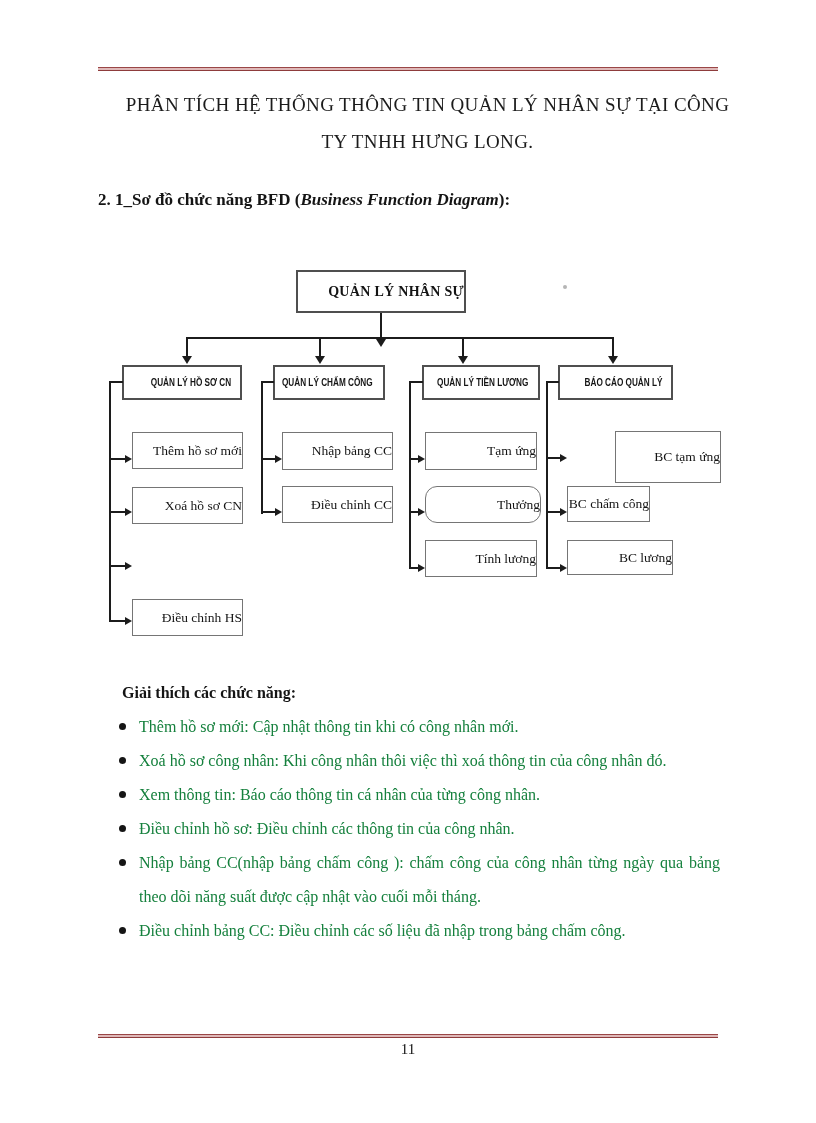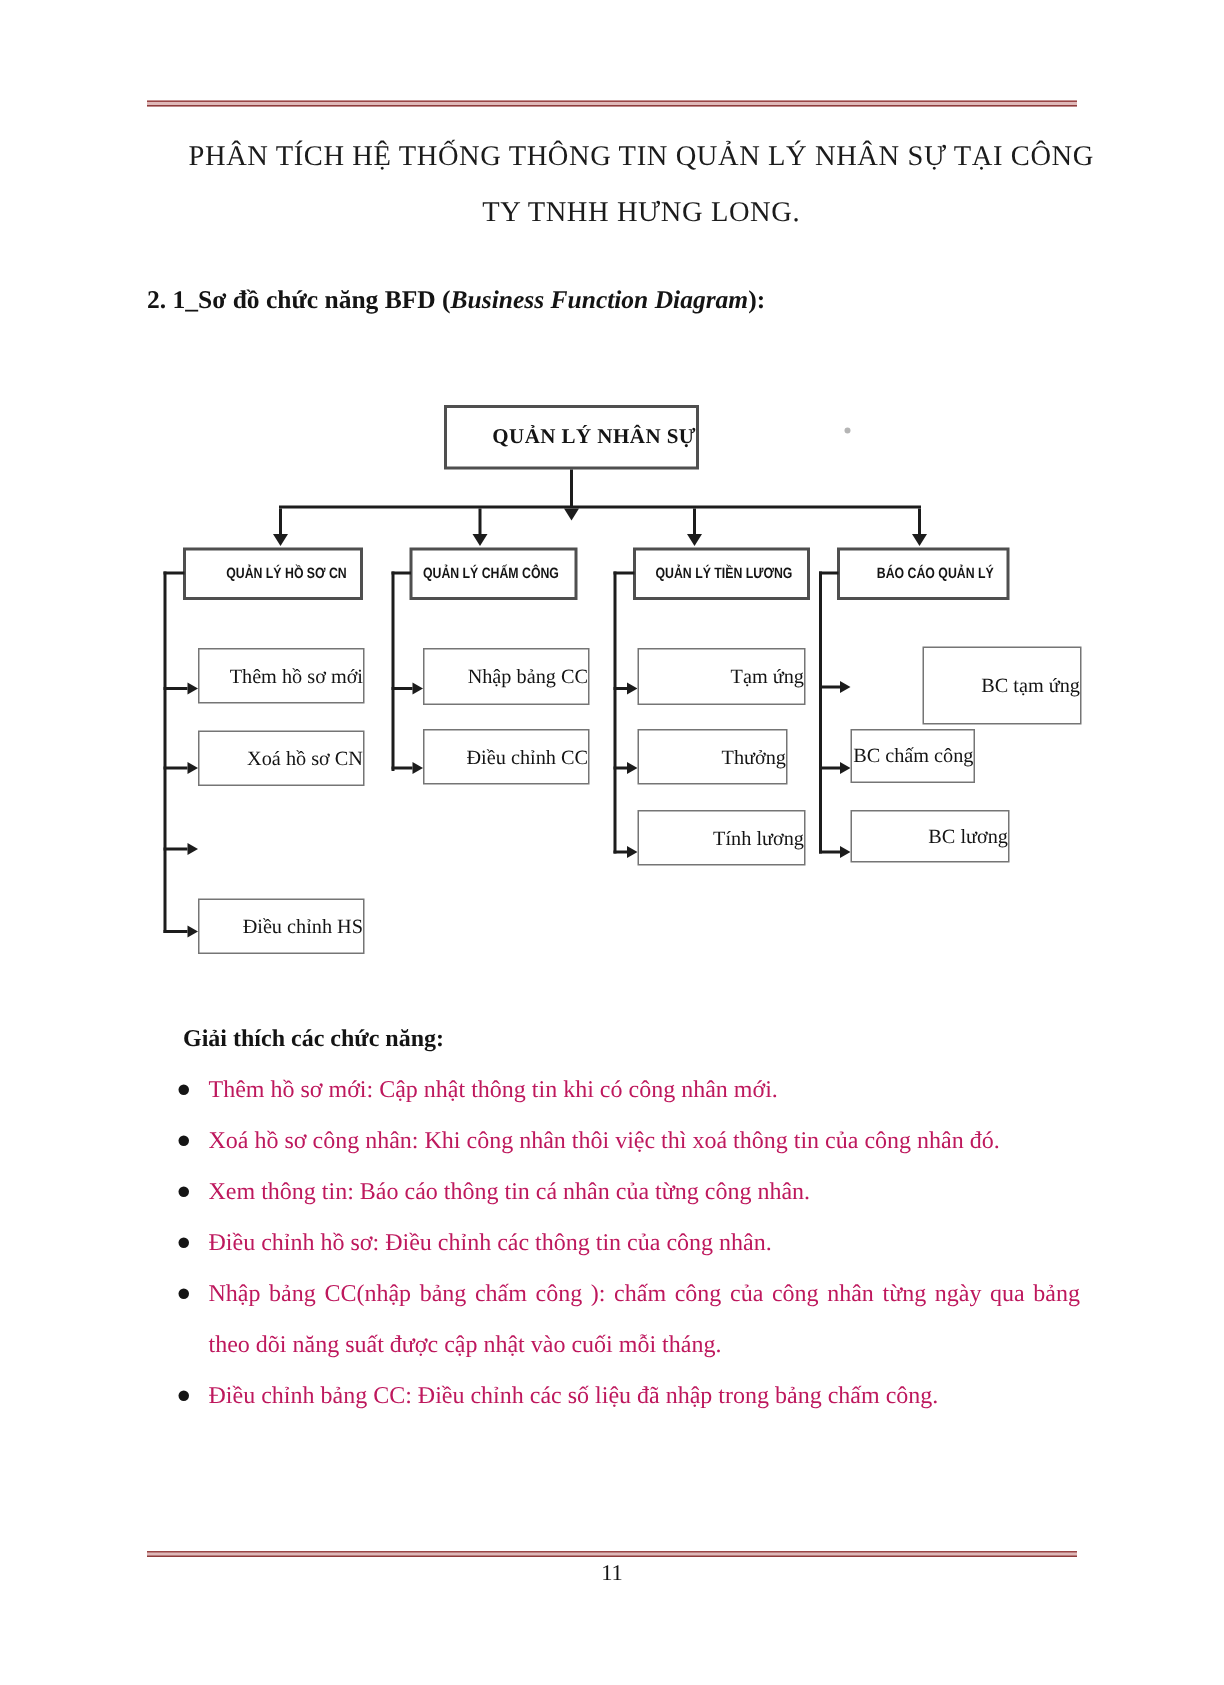--- a/index.html
+++ b/index.html
@@ -46,21 +46,21 @@
   .ln{position:absolute;background:#1c1c1c;}
   .ar-d{position:absolute;width:0;height:0;border-left:5px solid transparent;border-right:5px solid transparent;border-top:8px solid #1c1c1c;}
   .ar-r{position:absolute;width:0;height:0;border-top:4px solid transparent;border-bottom:4px solid transparent;border-left:7px solid #1c1c1c;}
   .stray-dot{position:absolute;left:563px;top:20px;width:4px;height:4px;background:#b5b5b5;border-radius:2px;}
 
   
   .expl-heading{position:absolute;top:684px;left:122px;font-size:16px;font-weight:bold;}
   .bullets{position:absolute;top:710px;left:98px;width:622px;}
   .bullet{display:flex;align-items:flex-start;}
   .dot{flex:0 0 7px;width:7px;height:7px;border-radius:50%;background:#151515;margin:13px 13px 0 21px;}
-  .btext{flex:1;font-size:16px;line-height:34px;text-align:justify;color:#be185d;}
+  .btext{flex:1;font-size:16px;line-height:34px;text-align:justify;color:#15803d;}
 
   .page-number{position:absolute;top:1041px;left:0;right:0;text-align:center;font-size:15px;}
 </style>
 </head>
 <body>
 
 <div class="rule rule-top"></div>
 
 <div class="title-line l1">PHÂN TÍCH HỆ THỐNG THÔNG TIN QUẢN LÝ NHÂN SỰ TẠI CÔNG</div>
 <div class="title-line l2">TY TNHH HƯNG LONG.</div>
@@ -140,21 +140,21 @@
   <div class="ln" style="left:409px;top:193px;width:9px;height:2px;"></div>
   <div class="ar-r" style="left:418px;top:190px;"></div>
   <div class="ln" style="left:409px;top:246px;width:9px;height:2px;"></div>
   <div class="ar-r" style="left:418px;top:243px;"></div>
   <div class="ln" style="left:409px;top:302px;width:9px;height:2px;"></div>
   <div class="ar-r" style="left:418px;top:299px;"></div>
 
   <div class="dbox item" style="left:425px;top:167px;width:112px;height:38px;">
     <span class="item-label">Tạm ứng</span>
   </div>
-  <div class="dbox item" style="left:425px;top:221px;width:100px;height:37px;">
+  <div class="dbox item" style="left:425px;top:221px;width:116px;height:37px;border-radius:12px;">
     <span class="item-label">Thưởng</span>
   </div>
   <div class="dbox item" style="left:425px;top:275px;width:112px;height:37px;">
     <span class="item-label">Tính lương</span>
   </div>
 
   <div class="ln" style="left:546px;top:116px;width:13px;height:2px;"></div>
   <div class="ln" style="left:546px;top:116px;width:2px;height:188px;"></div>
   <div class="ln" style="left:546px;top:192px;width:14px;height:2px;"></div>
   <div class="ar-r" style="left:560px;top:189px;"></div>

